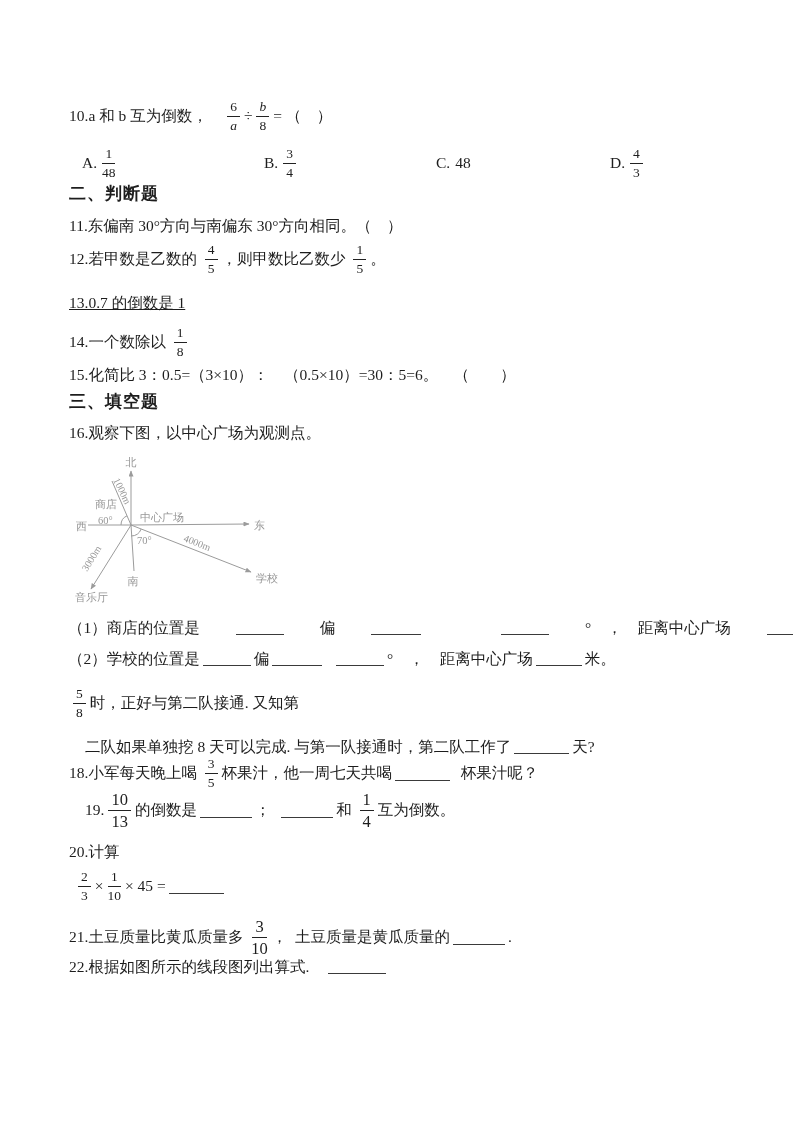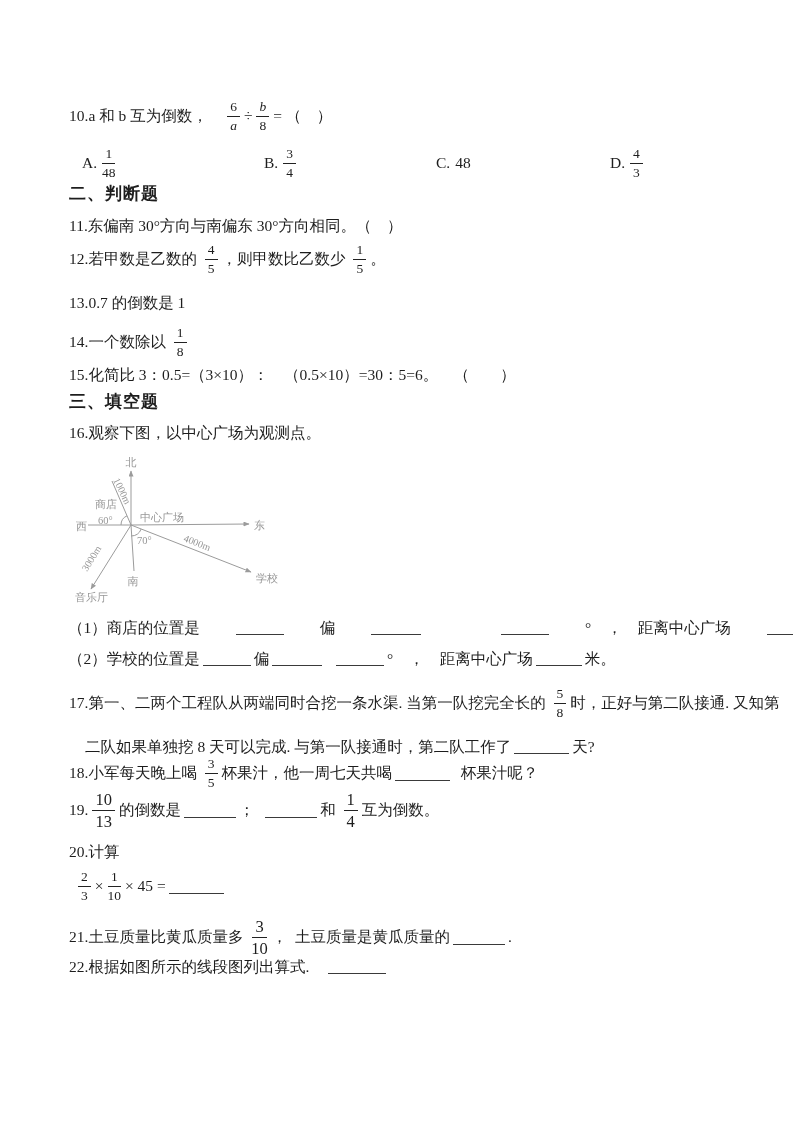--- a/index.html
+++ b/index.html
@@ -67,21 +67,21 @@
     </div>
 
   <div class="line" style="top:241px;height:36px;">
       <span>12.若甲数是乙数的 </span>
       <span class="frac"><span class="fn">4</span><span class="fd">5</span></span>
       <span>，则甲数比乙数少 </span>
       <span class="frac"><span class="fn">1</span><span class="fd">5</span></span>
       <span>。</span>
     </div>
 
-  <div class="line" style="top:294px;">
+  <div class="line" style="top:294px;text-decoration:underline;">
       <span>13.0.7 的倒数是 1</span>
     </div>
 
   <div class="line" style="top:324px;height:36px;justify-content:center;">
       <span>14.一个数除以 </span>
       <span class="frac"><span class="fn">1</span><span class="fd">8</span></span>
     </div>
 
   <div class="line" style="top:366px;">
       <span>15.化简比 3：0.5=（3×10）：　（0.5×10）=30：5=6。　（　　）</span>
@@ -144,39 +144,38 @@
       <span>偏</span>
       <span class="blank" style="width: 50px;"></span>
       <span> </span>
       <span class="blank" style="width: 48px;"></span>
       <span>°　，　距离中心广场</span>
       <span class="blank" style="width: 46px;"></span>
       <span>米。</span>
     </div>
 
   <div class="line" style="top:685px;height:36px;">
-      <span>17.第一、二两个工程队从两端同时合挖一条水渠. 当第一队挖完全长的 </span>
       <span class="frac"><span class="fn">5</span><span class="fd">8</span></span>
       <span>时，正好与第二队接通. 又知第</span>
     </div>
   <div class="line" style="top:738px;margin-left:16px;">
       <span>二队如果单独挖 8 天可以完成. 与第一队接通时，第二队工作了</span>
       <span class="blank" style="width: 55px;"></span>
       <span>天?</span>
     </div>
 
   <div class="line" style="top:755px;height:36px;">
       <span>18.小军每天晚上喝 </span>
       <span class="frac"><span class="fn">3</span><span class="fd">5</span></span>
       <span>杯果汁，他一周七天共喝</span>
       <span class="blank" style="width: 55px;"></span>
       <span> 杯果汁呢？</span>
     </div>
 
-  <div class="line" style="top:788px;height:44px;">
+  <div class="line" style="top:788px;height:44px;margin-left:16px;">
       <span>19.</span>
       <span class="frac lg"><span class="fn">10</span><span class="fd">13</span></span>
       <span>的倒数是</span>
       <span class="blank" style="width: 52px;"></span>
       <span>； </span>
       <span class="blank" style="width: 52px;"></span>
       <span>和 </span>
       <span class="frac lg"><span class="fn">1</span><span class="fd">4</span></span>
       <span>互为倒数。</span>
     </div>

